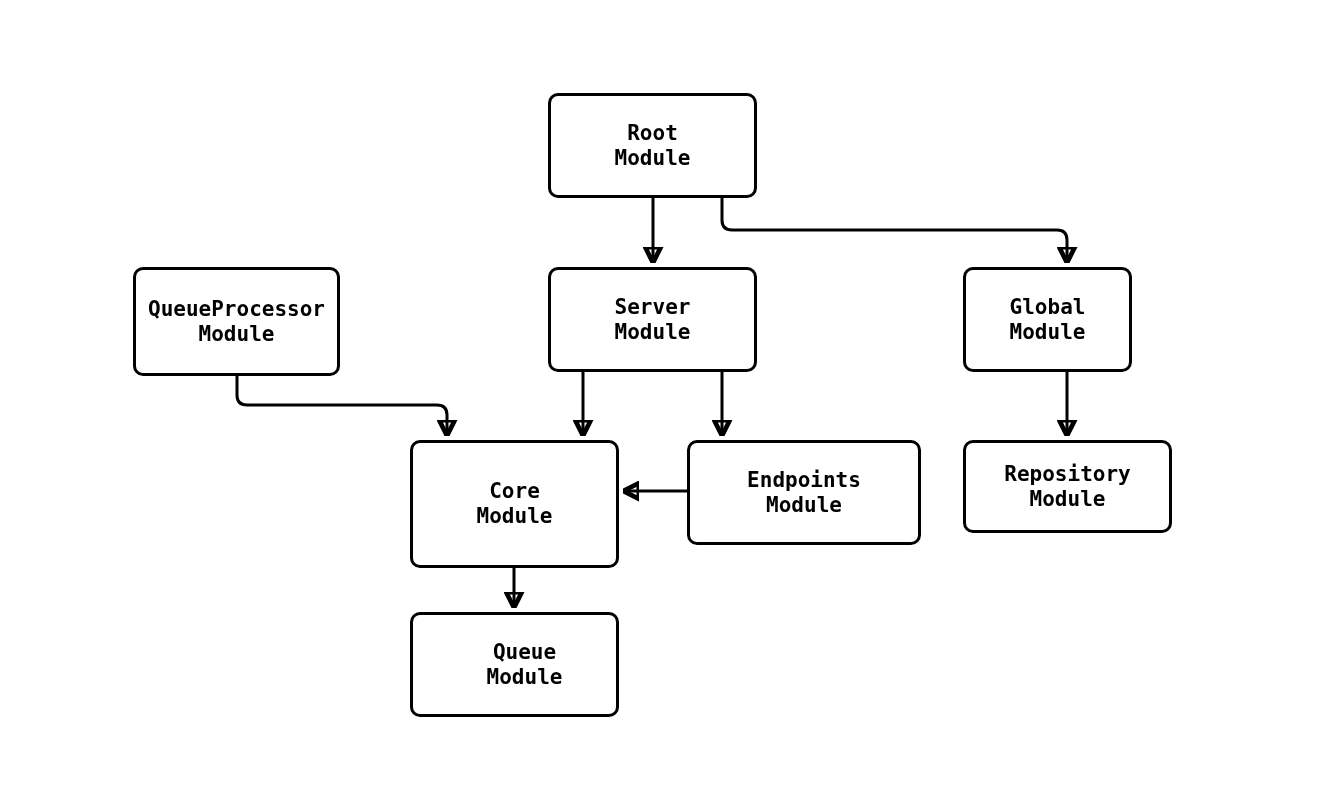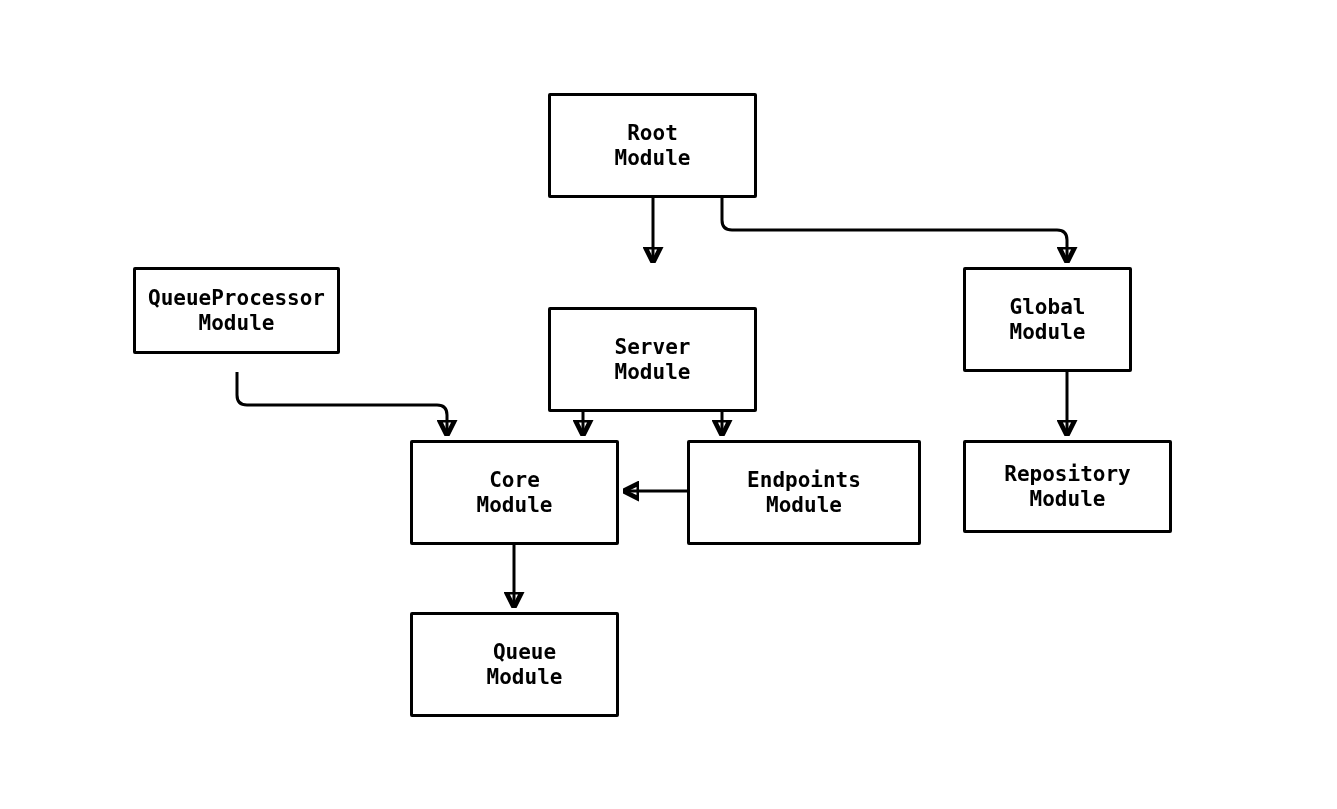--- a/index.html
+++ b/index.html
@@ -26,36 +26,36 @@
     fill: none;
     stroke: #000000;
     stroke-width: 3;
     stroke-linecap: butt;
   }
   .node {
     position: absolute;
     box-sizing: border-box;
     background: #ffffff;
     border: 3px solid #000000;
-    border-radius: 2px;
+    border-radius: 10px;
     display: flex;
     align-items: center;
     justify-content: center;
     text-align: center;
     font-weight: bold;
     font-size: 21px;
     line-height: 1.18;
     color: #000000;
     white-space: pre-line;
   }
   .node-root        { left: 548px;  top: 93px;  width: 209px; height: 105px; }
-  .node-queueproc   { left: 133px;  top: 267px; width: 207px; height: 87px; }
-  .node-server      { left: 548px;  top: 267px; width: 209px; height: 105px; margin-top: 40px; }
+  .node-queueproc   { left: 133px;  top: 267px; width: 207px; height: 109px; }
+  .node-server      { left: 548px;  top: 267px; width: 209px; height: 105px; }
   .node-global      { left: 963px;  top: 267px; width: 169px; height: 105px; }
-  .node-core        { left: 410px;  top: 440px; width: 209px; height: 105px; }
+  .node-core        { left: 410px;  top: 440px; width: 209px; height: 128px; }
   .node-endpoints   { left: 687px;  top: 440px; width: 234px; height: 105px; }
   .node-repository  { left: 963px;  top: 440px; width: 209px; height: 93px; }
   .node-queue       { left: 410px;  top: 612px; width: 209px; height: 105px; padding-left: 20px; }
 </style>
 </head>
 <body>
 
 <div class="canvas">
 
   <svg class="edges" viewBox="0 0 1337 809" xmlns="http://www.w3.org/2000/svg">

